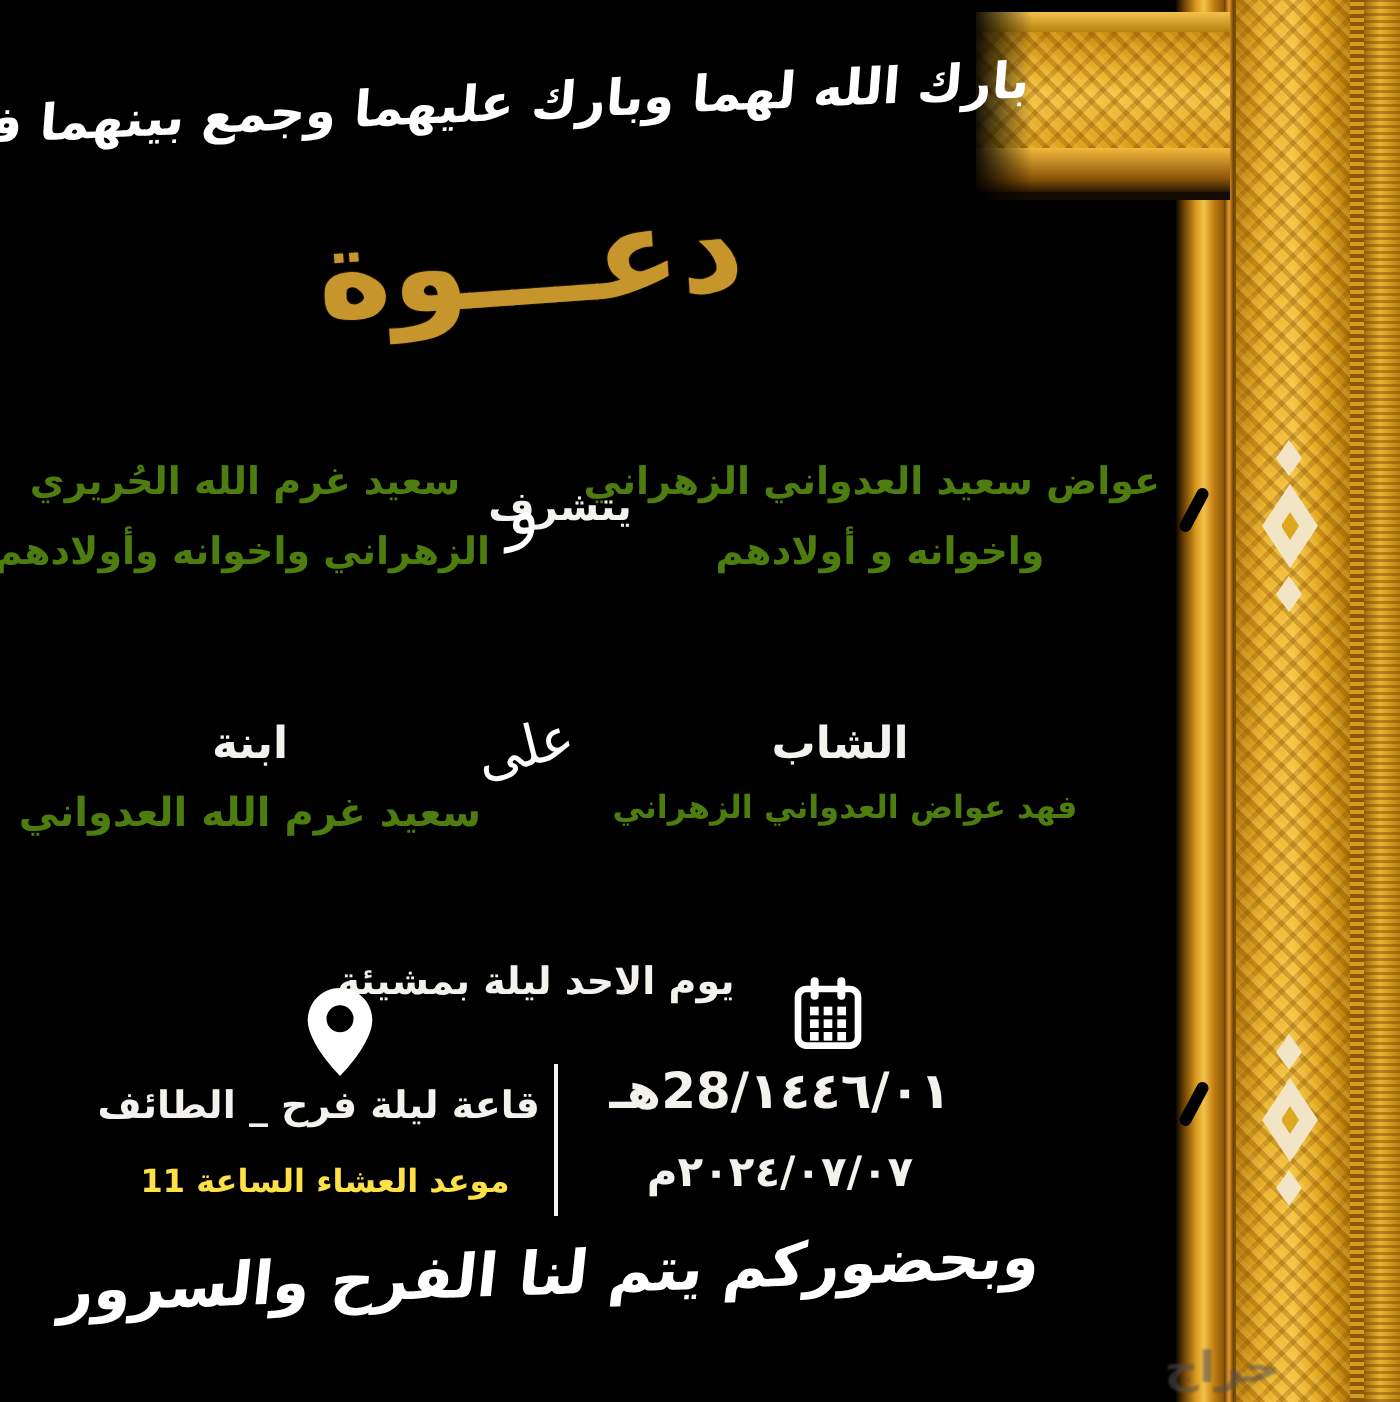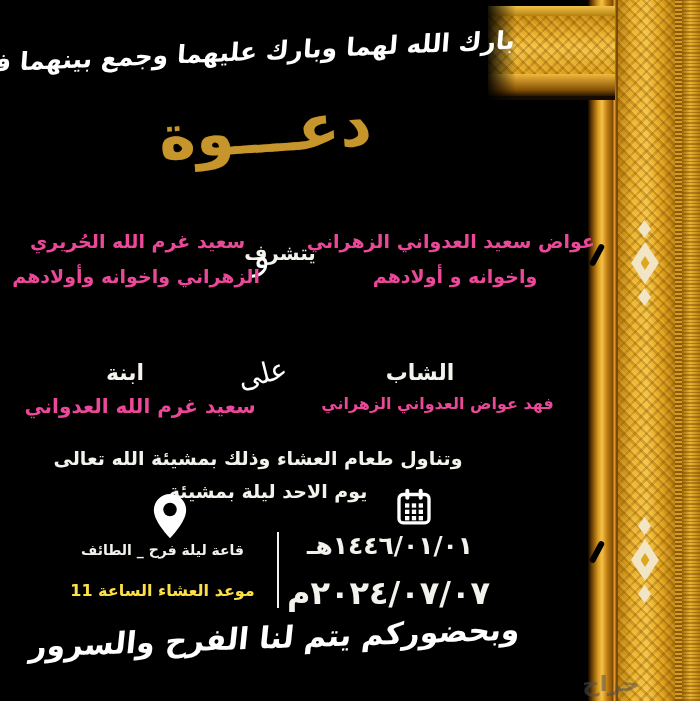--- a/index.html
+++ b/index.html
@@ -16,21 +16,21 @@
   .blessing{
     top:36px;left:35px;width:480px;font-size:25px;color:#ffffff;font-weight:bold;
     transform:rotate(-2.5deg) skewX(-7deg);
   }
   .dawah{
     top:94px;left:105px;width:320px;font-size:62px;font-weight:bold;
     color:#c6952c;transform:rotate(-4deg);
     text-shadow:0 1px 2px rgba(0,0,0,.65), 0 0 1px #8a6414;
   }
   .honor{top:196px;left:140px;width:280px;font-size:20px;margin-top:45px;}
-  .gold-name{color:#ec4899;font-weight:bold;padding-left:15px;}
+  .gold-name{color:#4d7c0f;font-weight:bold;}
 
   .host-l1g{top:230px;left:300px;width:280px;font-size:19px;}
   .host-l2g{top:265px;left:320px;width:240px;font-size:19px;}
   .waw{top:236px;left:240px;width:44px;font-size:34px;color:#fff;
        transform:rotate(-8deg) skewX(-10deg);}
   .host-l1b{top:230px;left:0px;width:245px;font-size:19px;}
   .host-l2b{top:265px;left:0px;width:245px;font-size:19px;}
 
   .invite{top:308px;left:65px;width:500px;font-size:27px;}
   .groom-label{top:360px;left:320px;width:200px;font-size:22px;}
@@ -38,22 +38,22 @@
   .connector{top:356px;left:247px;width:40px;font-size:28px;color:#fff;
              transform:rotate(-14deg);}
   .bride-label{top:360px;left:25px;width:200px;font-size:22px;}
   .bride-name{top:394px;left:5px;width:240px;font-size:20px;}
 
   .dinner{top:447px;left:8px;width:500px;font-size:19px;}
   .dayline{top:480px;left:68px;width:400px;font-size:19px;}
 
   .divider{top:532px;left:277px;width:2px;height:76px;background:#f2f2ee;}
   .hijri{top:531px;left:290px;width:200px;font-size:25px;}
-  .greg{top:574px;left:290px;width:200px;font-size:32px;}
-  .venue{top:542px;left:55px;width:215px;font-size:14px;}
+  .greg{top:574px;left:290px;width:200px;font-size:21px;}
+  .venue{top:542px;left:55px;width:215px;font-size:19px;}
   .time{top:581px;left:70px;width:185px;font-size:16px;color:#fde047;font-weight:bold;}
 
   .closing{
     top:620px;left:15px;width:520px;font-size:30px;color:#ffffff;font-weight:bold;
     transform:rotate(-2deg) skewX(-8deg);
   }
 
   
   .gold-v{top:0;left:588px;width:112px;height:701px;}
   .gs-satin{position:absolute;left:0;top:0;bottom:0;width:24px;
@@ -149,21 +149,20 @@
   <div class="abs c host-l1b gold-name">سعيد غرم الله الحُريري</div>
   <div class="abs c host-l2b gold-name">الزهراني واخوانه وأولادهم</div>
 
 
   <div class="abs c groom-label white bold">الشاب</div>
   <div class="abs c groom-name gold-name">فهد عواض العدواني الزهراني</div>
   <div class="abs c connector">على</div>
   <div class="abs c bride-label white bold">ابنة</div>
   <div class="abs c bride-name gold-name">سعيد غرم الله العدواني</div>
 
-  <div class="abs c dinner white bold">وتناول طعام العشاء وذلك بمشيئة الله تعالى</div>
   <div class="abs c dayline white bold">يوم الاحد ليلة بمشيئة</div>
 
   <div class="abs cal-icon">
     <svg width="40" height="40" viewBox="0 0 24 24">
       <rect x="3" y="4.5" width="18" height="17" rx="2.5" fill="none" stroke="#ffffff" stroke-width="2"></rect>
       <line x1="8" y1="2.2" x2="8" y2="6.5" stroke="#ffffff" stroke-width="2.4" stroke-linecap="round"></line>
       <line x1="16" y1="2.2" x2="16" y2="6.5" stroke="#ffffff" stroke-width="2.4" stroke-linecap="round"></line>
       <g fill="#ffffff">
         <rect x="6.6" y="9.8" width="2.6" height="2.6"></rect>
           <rect x="10.7" y="9.8" width="2.6" height="2.6"></rect>
@@ -179,21 +178,21 @@
   </div>
 
   <div class="abs pin-icon">
     <svg width="36" height="44" viewBox="0 0 24 30">
       <path d="M12 0C5.9 0 1 4.9 1 11c0 8 11 19 11 19s11-11 11-19C23 4.9 18.1 0 12 0z" fill="#ffffff"></path>
       <circle cx="12" cy="10.5" r="4.6" fill="#000000"></circle>
     </svg>
   </div>
 
   <div class="abs divider"></div>
-  <div class="abs c hijri white bold">١٤٤٦/٠١/٠١هـ</div>
+  <div class="abs c hijri white bold">١٤٤٦/٠١/28هـ</div>
   <div class="abs c greg white bold">٢٠٢٤/٠٧/٠٧م</div>
   <div class="abs c venue white bold">قاعة ليلة فرح _ الطائف</div>
   <div class="abs c time">موعد العشاء الساعة 11</div>
 
   <div class="abs c closing">وبحضوركم يتم لنا الفرح والسرور</div>
 
   <div class="abs watermark">حراج</div>
 
 </div>
 

